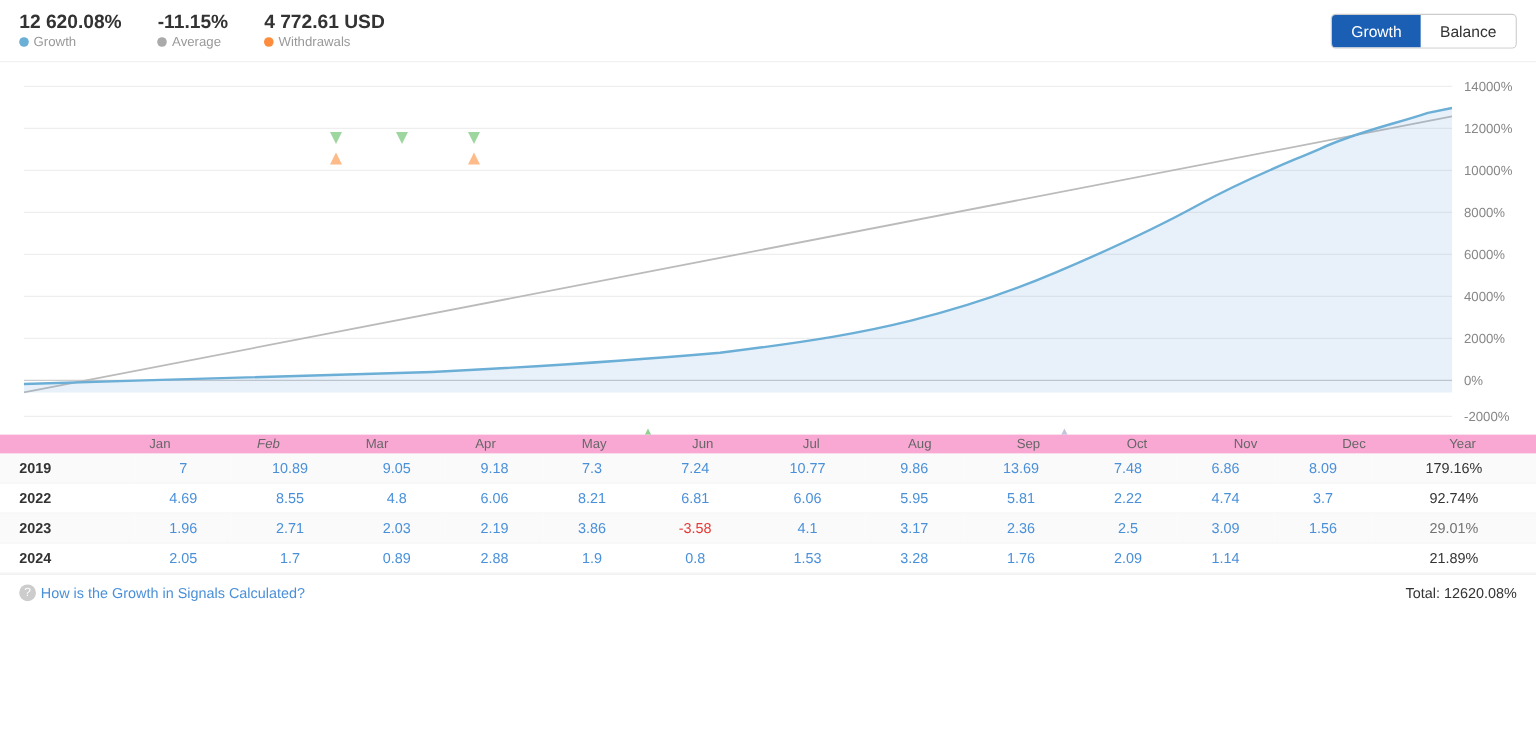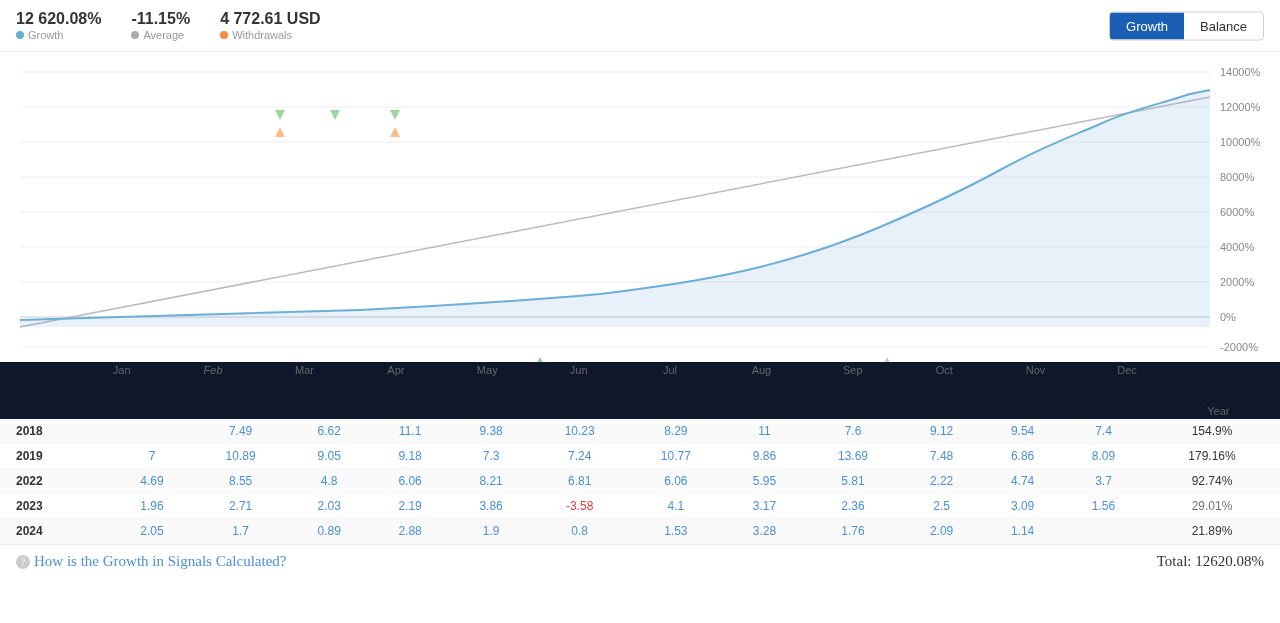--- a/index.html
+++ b/index.html
@@ -83,23 +83,22 @@
     .data-table tr:nth-child(odd) td { background: #fafafa; }
     .negative-val { color: #e53935 !important; }
     
     
     .footer {
       display: flex;
       justify-content: space-between;
       align-items: center;
       padding: 8px 16px;
       border-top: 1px solid #eee;
-      font-size: 15px;
+      font-size: 12px;
       color: #666;
-      font-family: Liberation Serif, serif;
     }
     .footer-question { display: flex; align-items: center; gap: 4px; color: #4a90d9; cursor: pointer; }
     .footer-question::before { content: "?"; width: 14px; height: 14px; background: #ccc; border-radius: 50%; display: inline-flex; align-items: center; justify-content: center; color: #fff; font-size: 10px; }
     .footer-total { color: #333; }
   </style>
 </head>
 <body>
 
 <div class="container">
 
@@ -177,57 +176,41 @@
       <text x="405" y="340" font-size="11" fill="#888" text-anchor="middle">2000</text>
       <text x="505" y="340" font-size="11" fill="#888" text-anchor="middle">2500</text>
       <text x="605" y="340" font-size="11" fill="#888" text-anchor="middle">3000</text>
       <text x="705" y="340" font-size="11" fill="#888" text-anchor="middle">3500</text>
       <text x="805" y="340" font-size="11" fill="#888" text-anchor="middle">4000</text>
       <text x="905" y="340" font-size="11" fill="#888" text-anchor="middle">4500</text>
       <text x="1005" y="340" font-size="11" fill="#888" text-anchor="middle">5000</text>
     </svg>
   </div>
 
-  <div style="display:flex; padding: 0 16px 0 36px; background:#0f172a;">
+  <div style="display:flex; padding: 0 16px 0 36px; background:#f9a8d4;gap:12px;">
     <div style="width:40px; font-size:11px; color:#666;"></div>
     <div style="flex:1; display:flex;">
       <div style="flex:1; text-align:center; font-size:11px; color:#666; padding:2px 0;">Jan</div>
       <div style="flex:1; text-align:center; font-size:11px; color:#666; padding:2px 0;font-style:italic;">Feb</div>
       <div style="flex:1; text-align:center; font-size:11px; color:#666; padding:2px 0;">Mar</div>
       <div style="flex:1; text-align:center; font-size:11px; color:#666; padding:2px 0;">Apr</div>
       <div style="flex:1; text-align:center; font-size:11px; color:#666; padding:2px 0;">May</div>
       <div style="flex:1; text-align:center; font-size:11px; color:#666; padding:2px 0;">Jun</div>
       <div style="flex:1; text-align:center; font-size:11px; color:#666; padding:2px 0;">Jul</div>
       <div style="flex:1; text-align:center; font-size:11px; color:#666; padding:2px 0;">Aug</div>
       <div style="flex:1; text-align:center; font-size:11px; color:#666; padding:2px 0;">Sep</div>
       <div style="flex:1; text-align:center; font-size:11px; color:#666; padding:2px 0;">Oct</div>
       <div style="flex:1; text-align:center; font-size:11px; color:#666; padding:2px 0;">Nov</div>
       <div style="flex:1; text-align:center; font-size:11px; color:#666; padding:2px 0;">Dec</div>
-      <div style="flex:1; text-align:center; font-size:11px; color:#666; padding:2px 0;margin-top:41px;">Year</div>
+      <div style="flex:1; text-align:center; font-size:11px; color:#666; padding:2px 0;">Year</div>
     </div>
   </div>
 
   <table class="data-table">
     <tbody id="table-body">
-    <tr>
-          <td>2018</td>
-          <td></td>
-          <td>7.49</td>
-          <td>6.62</td>
-          <td>11.1</td>
-          <td>9.38</td>
-          <td>10.23</td>
-          <td>8.29</td>
-          <td>11</td>
-          <td>7.6</td>
-          <td>9.12</td>
-          <td>9.54</td>
-          <td>7.4</td>
-          <td style="color:#333;">154.9%</td>
-        </tr>
         <tr>
           <td>2019</td>
           <td>7</td>
           <td>10.89</td>
           <td>9.05</td>
           <td>9.18</td>
           <td>7.3</td>
           <td>7.24</td>
           <td>10.77</td>
           <td>9.86</td>

